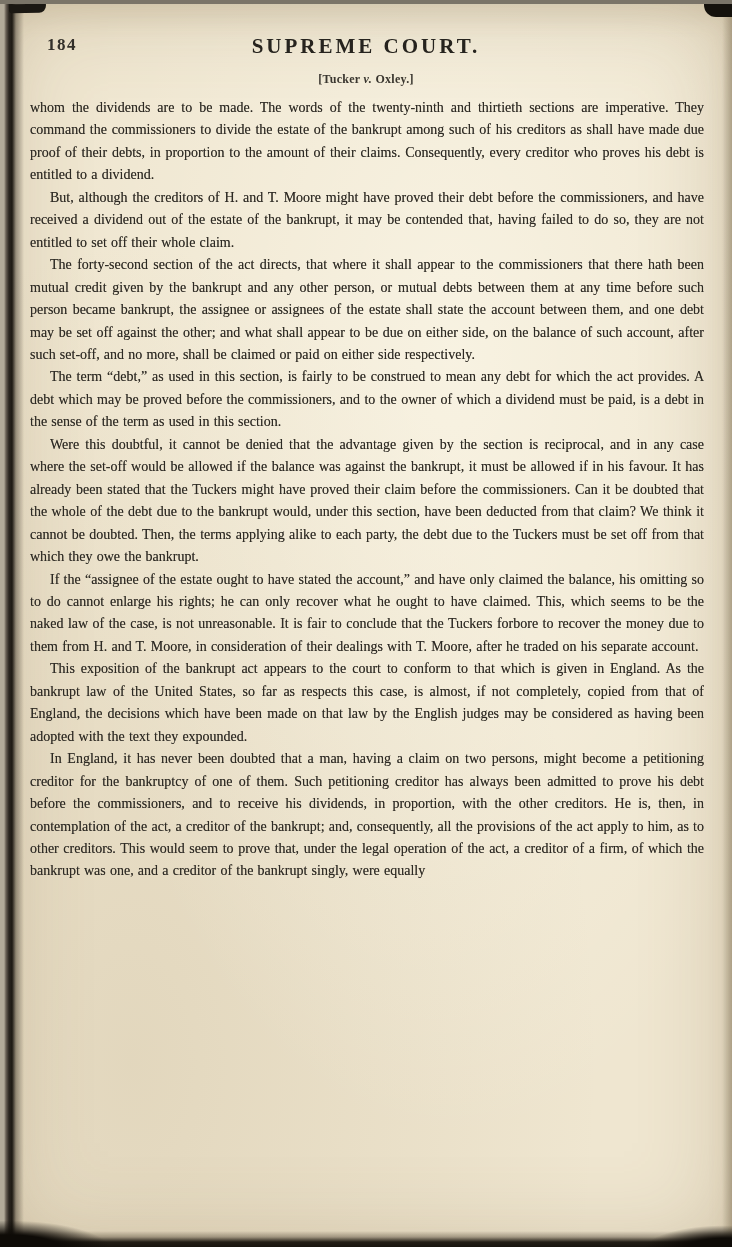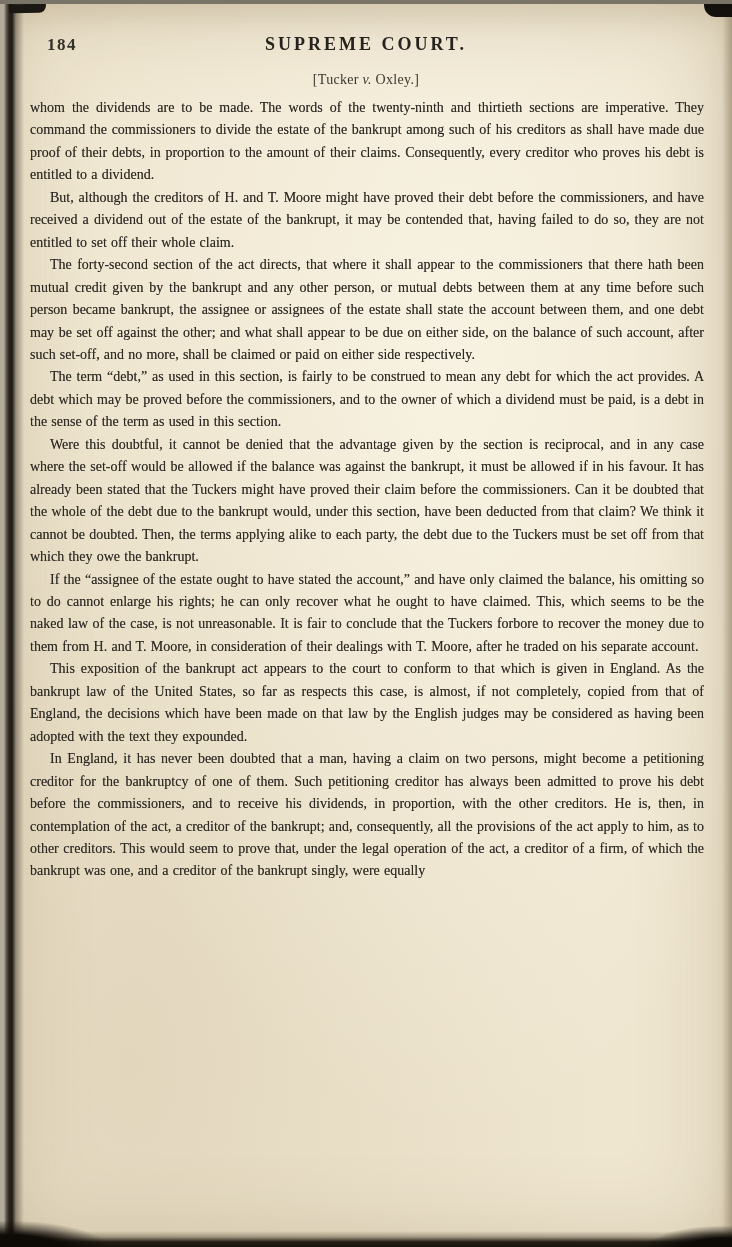--- a/index.html
+++ b/index.html
@@ -50,25 +50,25 @@
     background:#14110c; border-radius:0 0 0 12px;
   }
   
   .header-row { position:absolute; top:30px; left:0; right:0; height:22px; }
   .page-number {
     position:absolute; left:47px; top:1px;
     font-size:17px; letter-spacing:1.5px; font-weight:bold; color:#33302a;
   }
   .running-header {
     text-align:center;
-    font-size:18px; font-weight:bold; letter-spacing:3px; color:#26231e;
+    font-size:21px; font-weight:bold; letter-spacing:3px; color:#26231e;
   }
   .case-caption {
     position:absolute; top:68px; left:0; right:0;
-    text-align:center; font-size:14px; color:#3a362f; letter-spacing:0.3px;
+    text-align:center; font-size:12px; color:#3a362f; letter-spacing:0.3px;font-weight:bold;
   }
   .case-caption .vs { font-style:italic; }
   .body-text {
     position:absolute; top:93px; left:30px; width:674px;
     font-size:14px; line-height:22.45px;
     text-align:justify; text-justify:inter-word;
     word-spacing:0.05em;
     hyphens:auto; -webkit-hyphens:auto;
     color:#2d2a24;
     text-shadow:0 0 0.4px rgba(45,40,32,0.55);

